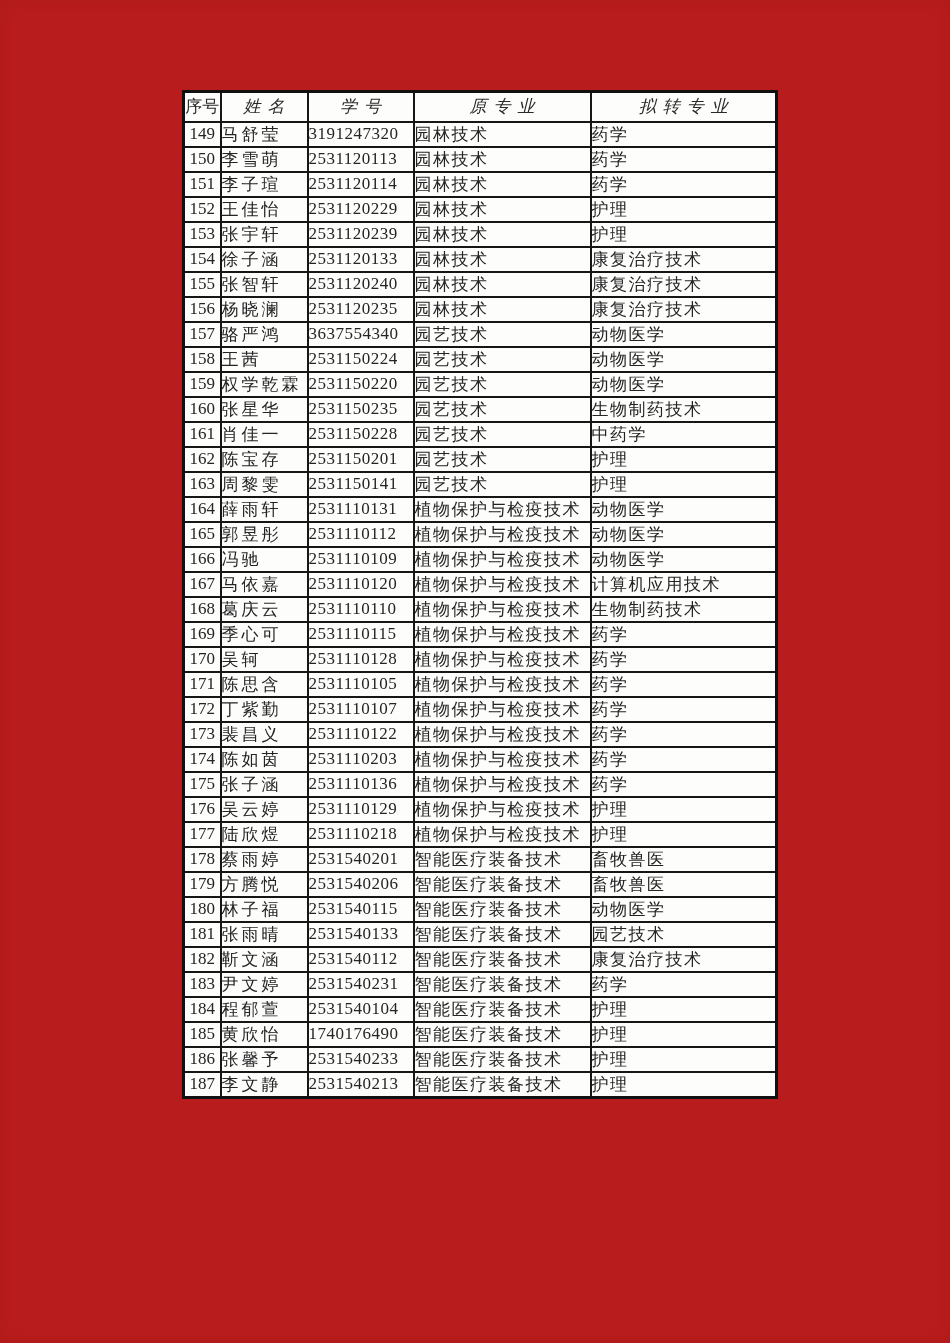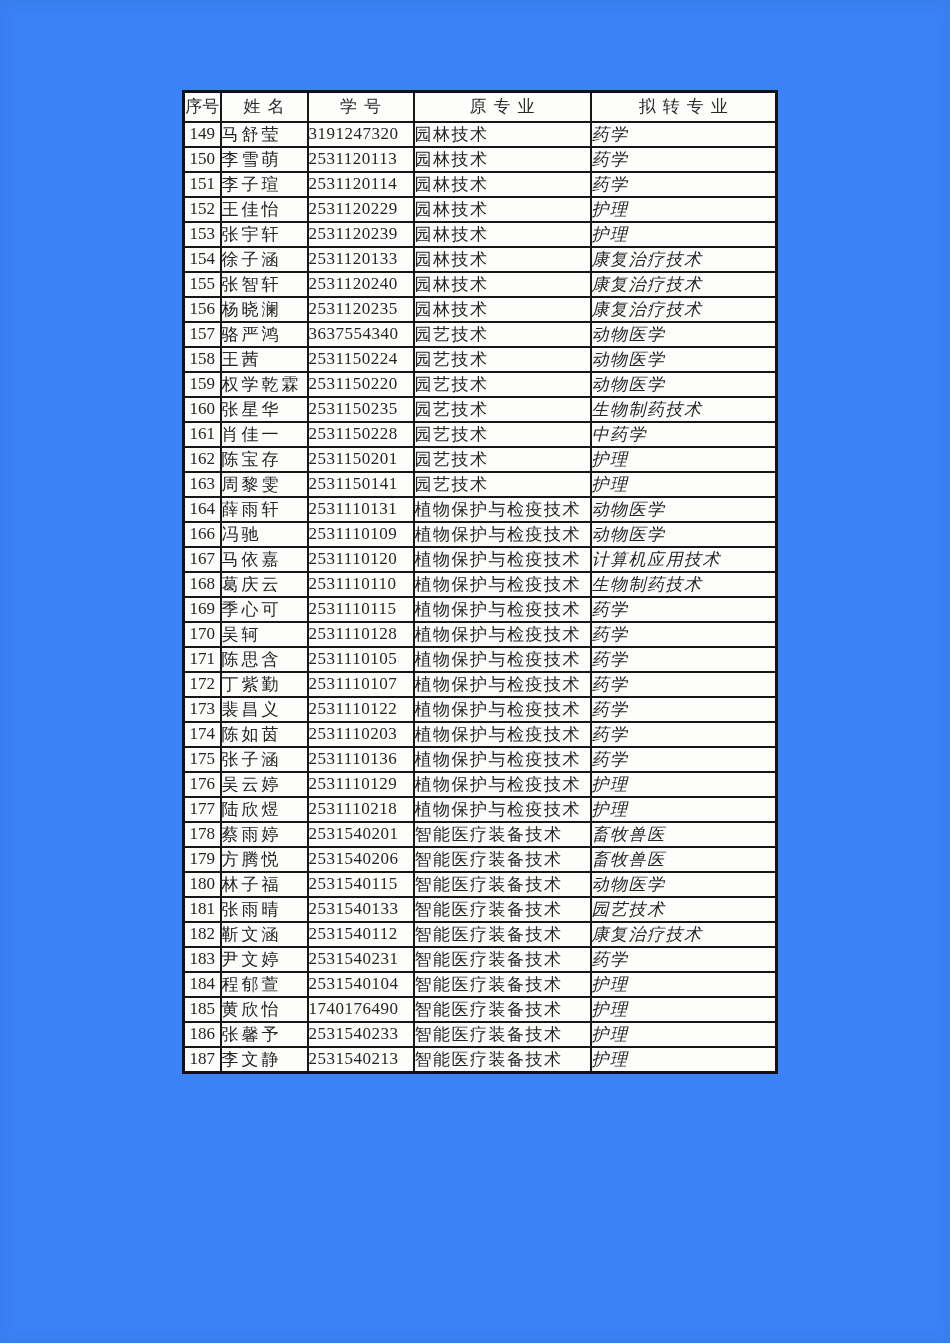--- a/index.html
+++ b/index.html
@@ -11,21 +11,21 @@
     height: 1343px;
     position: relative;
     background: #fbfbfa;
     font-family: "Liberation Serif", "DejaVu Serif", serif;
     color: #1f1f1f;
     overflow: hidden;
   }
   .page {
     position: absolute;
     inset: 0;
-    background: #3b82f6;
+    background: #b91c1c;
     box-shadow: inset 0 0 18px rgba(0,0,0,0.06);
   }
   .table-wrap {
     position: absolute;
     left: 182px;
     top: 90px;
   }
   table.roster {
     border-collapse: collapse;
     table-layout: fixed;
@@ -53,20 +53,21 @@
   table.roster tbody tr { height: 20px; margin-left: 8px; }
 
   table.roster th {
     text-align: center;
     font-size: 17px;
     color: #2a2a2a;
   }
   table.roster th.sp {
     letter-spacing: 7px;
     text-indent: 7px; 
+    font-style: italic;
   }
 
   td.cell-index {
     text-align: center;
     font-size: 16.5px;
     font-family: "Liberation Serif", "DejaVu Serif", serif;
   }
   td.cell-name {
     padding-left: 6px;
     letter-spacing: 3px;
@@ -76,21 +77,20 @@
     font-size: 18px;
     letter-spacing: 0.5px;
   }
   td.cell-original-major {
     padding-left: 4px;
     letter-spacing: 1.5px;
   }
   td.cell-target-major {
     padding-left: 7px;
     letter-spacing: 1.5px;
-    font-style: italic;
   }
 </style>
 </head>
 <body>
 
 <div class="page">
   <div class="table-wrap">
     <table class="roster">
       <colgroup>
         <col class="c-index">
@@ -215,20 +215,27 @@
             <td class="cell-target-major">护理</td>
           </tr>
           <tr>
             <td class="cell-index">164</td>
             <td class="cell-name">薛雨轩</td>
             <td class="cell-student-id">2531110131</td>
             <td class="cell-original-major">植物保护与检疫技术</td>
             <td class="cell-target-major">动物医学</td>
           </tr>
           <tr>
+            <td class="cell-index">165</td>
+            <td class="cell-name">郭昱彤</td>
+            <td class="cell-student-id">2531110112</td>
+            <td class="cell-original-major">植物保护与检疫技术</td>
+            <td class="cell-target-major">动物医学</td>
+          </tr>
+          <tr>
             <td class="cell-index">166</td>
             <td class="cell-name">冯驰</td>
             <td class="cell-student-id">2531110109</td>
             <td class="cell-original-major">植物保护与检疫技术</td>
             <td class="cell-target-major">动物医学</td>
           </tr>
           <tr>
             <td class="cell-index">167</td>
             <td class="cell-name">马依嘉</td>
             <td class="cell-student-id">2531110120</td>

